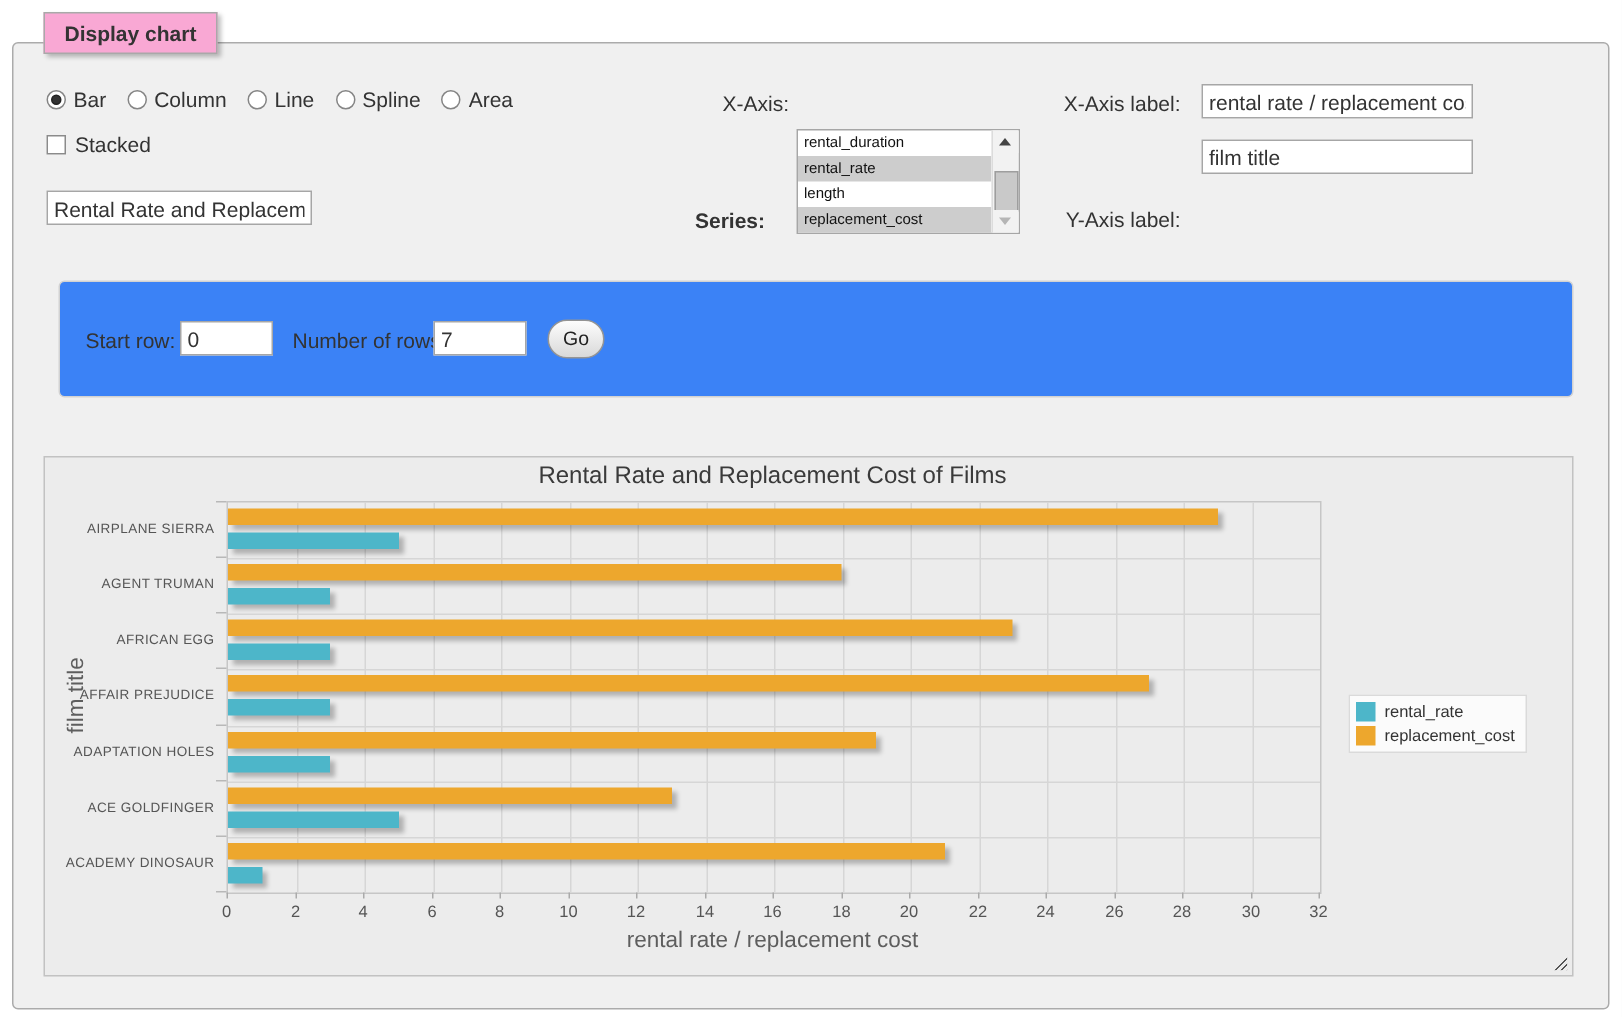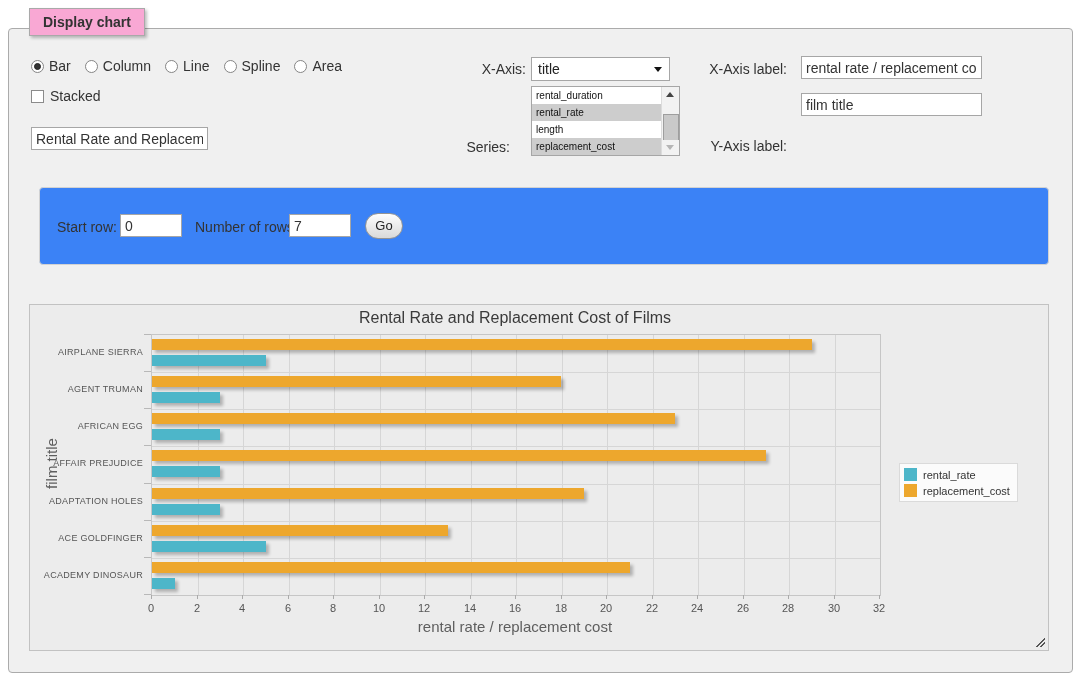--- a/index.html
+++ b/index.html
@@ -117,26 +117,22 @@
       </div>
 
     <div class="check-row abs" style="left:22px;top:59px;">
       <span class="checkbox"></span>
       <span class="form-label">Stacked</span>
     </div>
 
     <input class="txt-input" style="left: 22px; top: 98px; width: 177px;" value="Rental Rate and Replacement Cost of Films">
 
     <div class="form-label right abs" style="left:447px;top:32px;width:70px;">X-Axis:</div>
-    <div class="select" style="left:522px;top:28px;width:139px;">
-      <span>title</span>
-      <span class="dd-arrow"></span>
-    </div>
-
-    <div class="form-label right abs" style="left:431px;top:110px;width:70px;">Series:</div>
+
+    <div class="form-label right abs" style="left:431px;top:110px;width:70px;font-weight:bold;">Series:</div>
     <div class="listbox" style="left:522px;top:57px;">
       <div class="lb-options">
           <div class="lb-option">rental_duration</div>
           <div class="lb-option selected">rental_rate</div>
           <div class="lb-option">length</div>
           <div class="lb-option selected">replacement_cost</div>
         </div>
       <div class="lb-scrollbar">
         <div class="sb-btn sb-up"></div>
         <div class="sb-thumb"></div>

